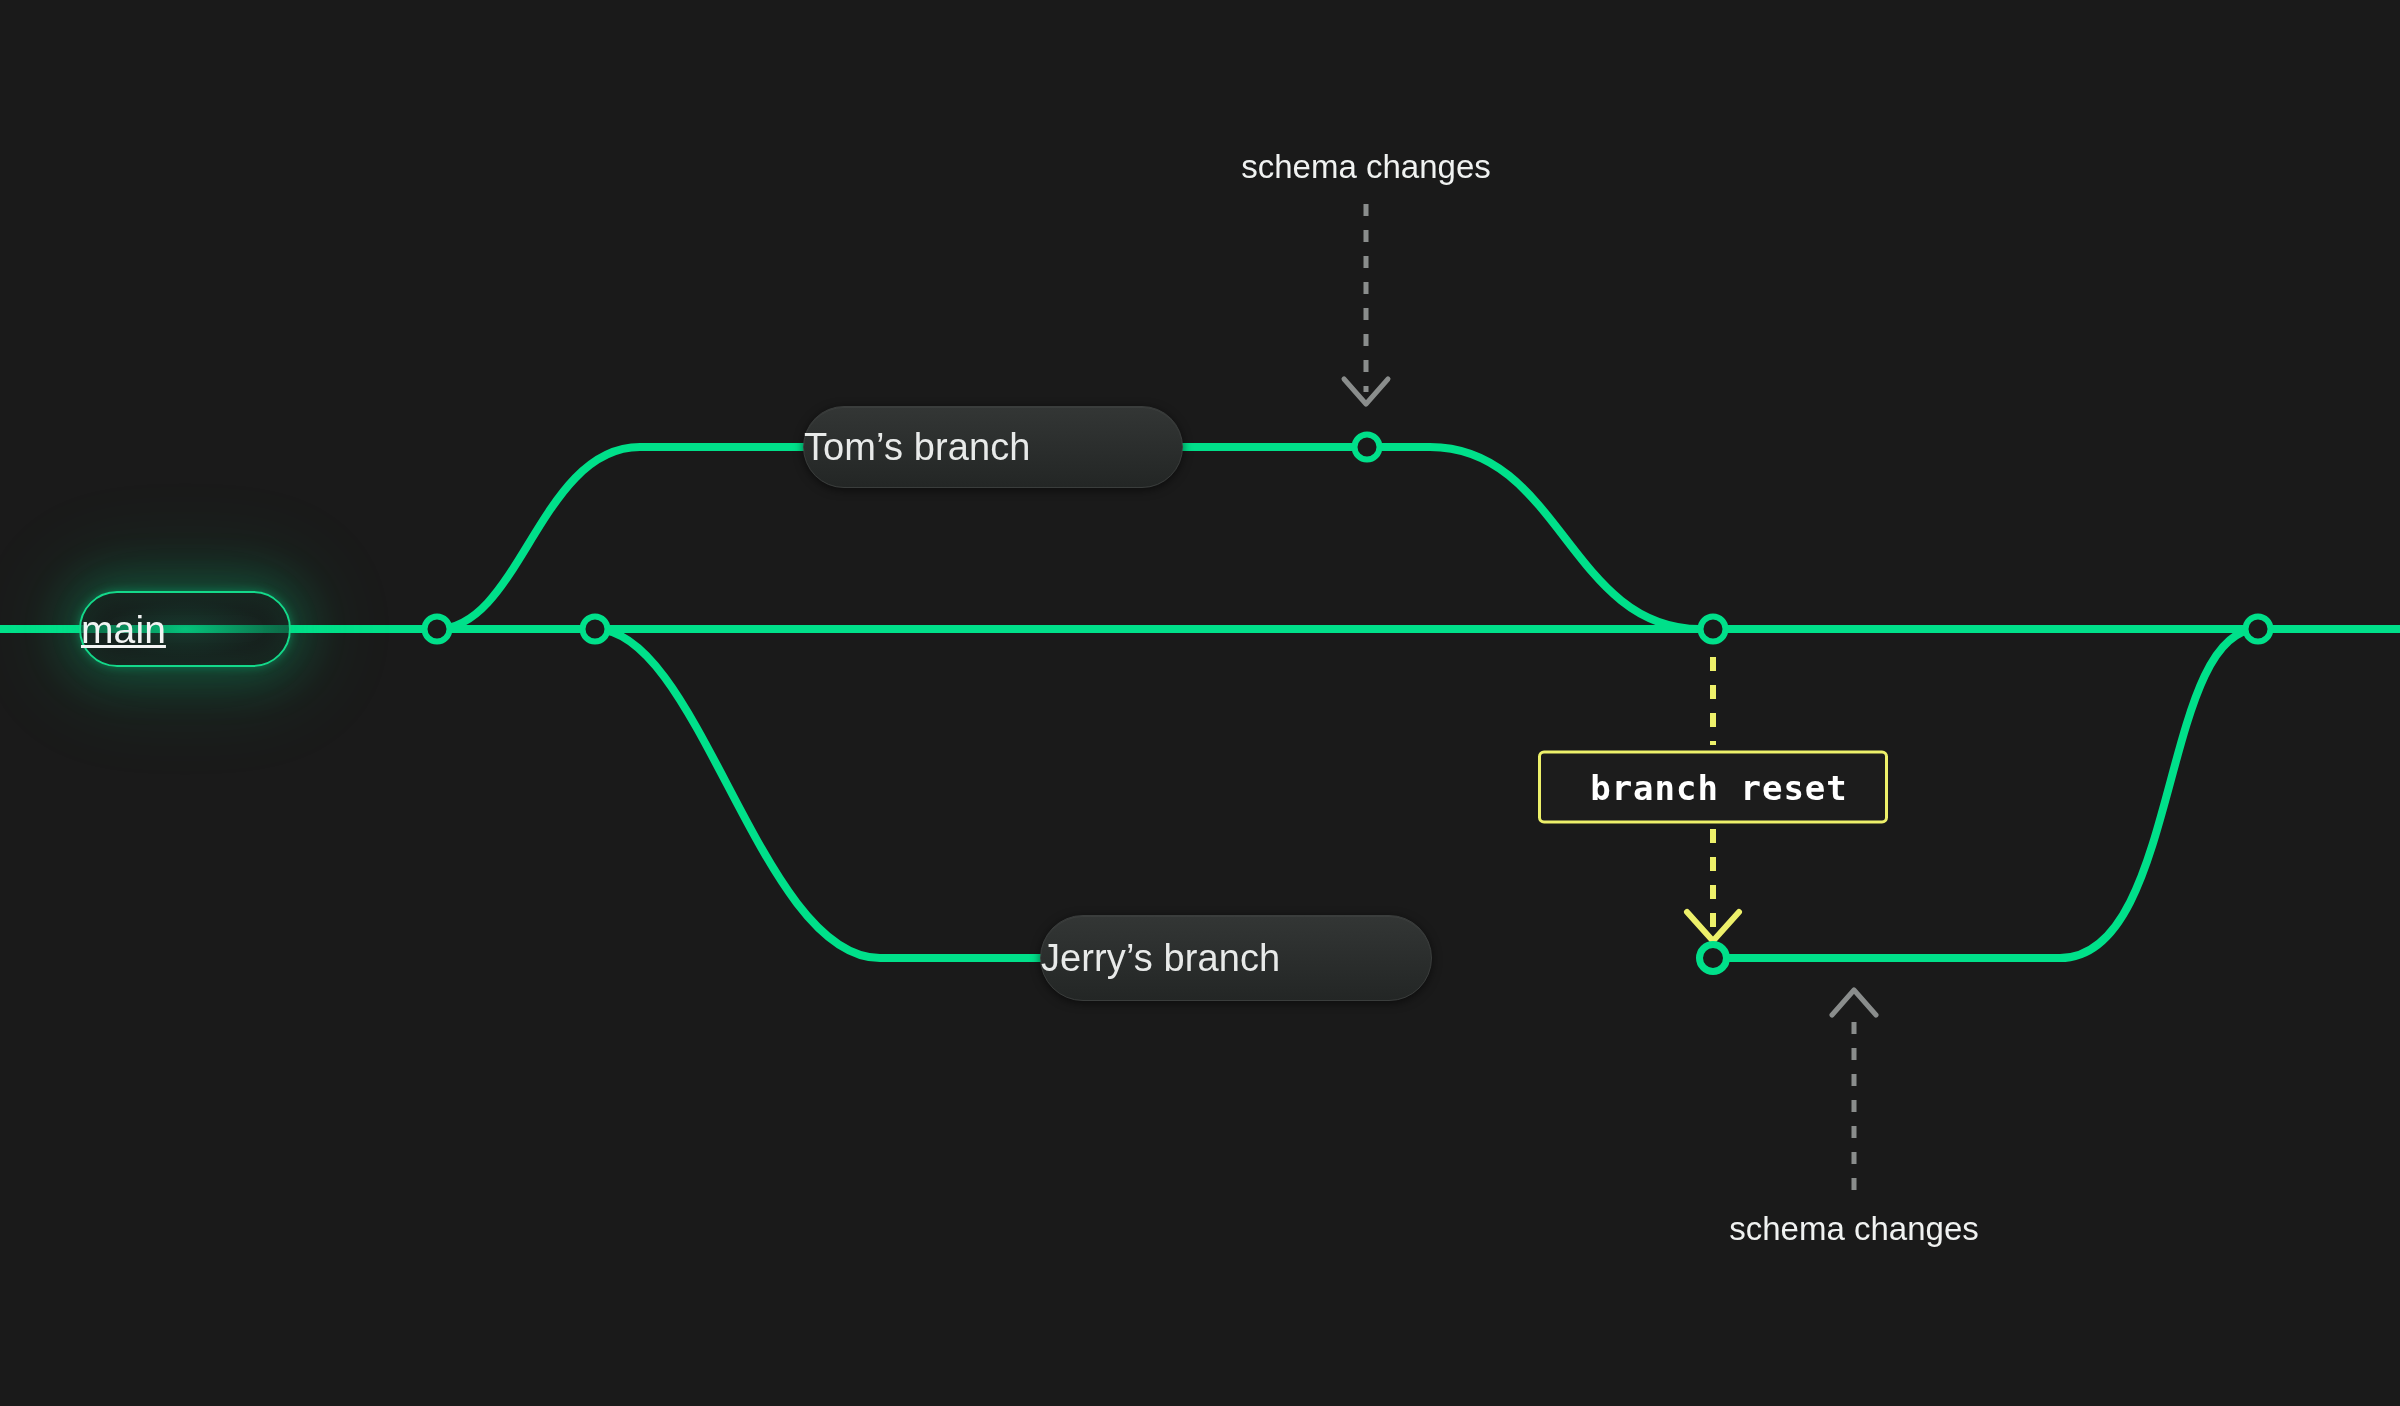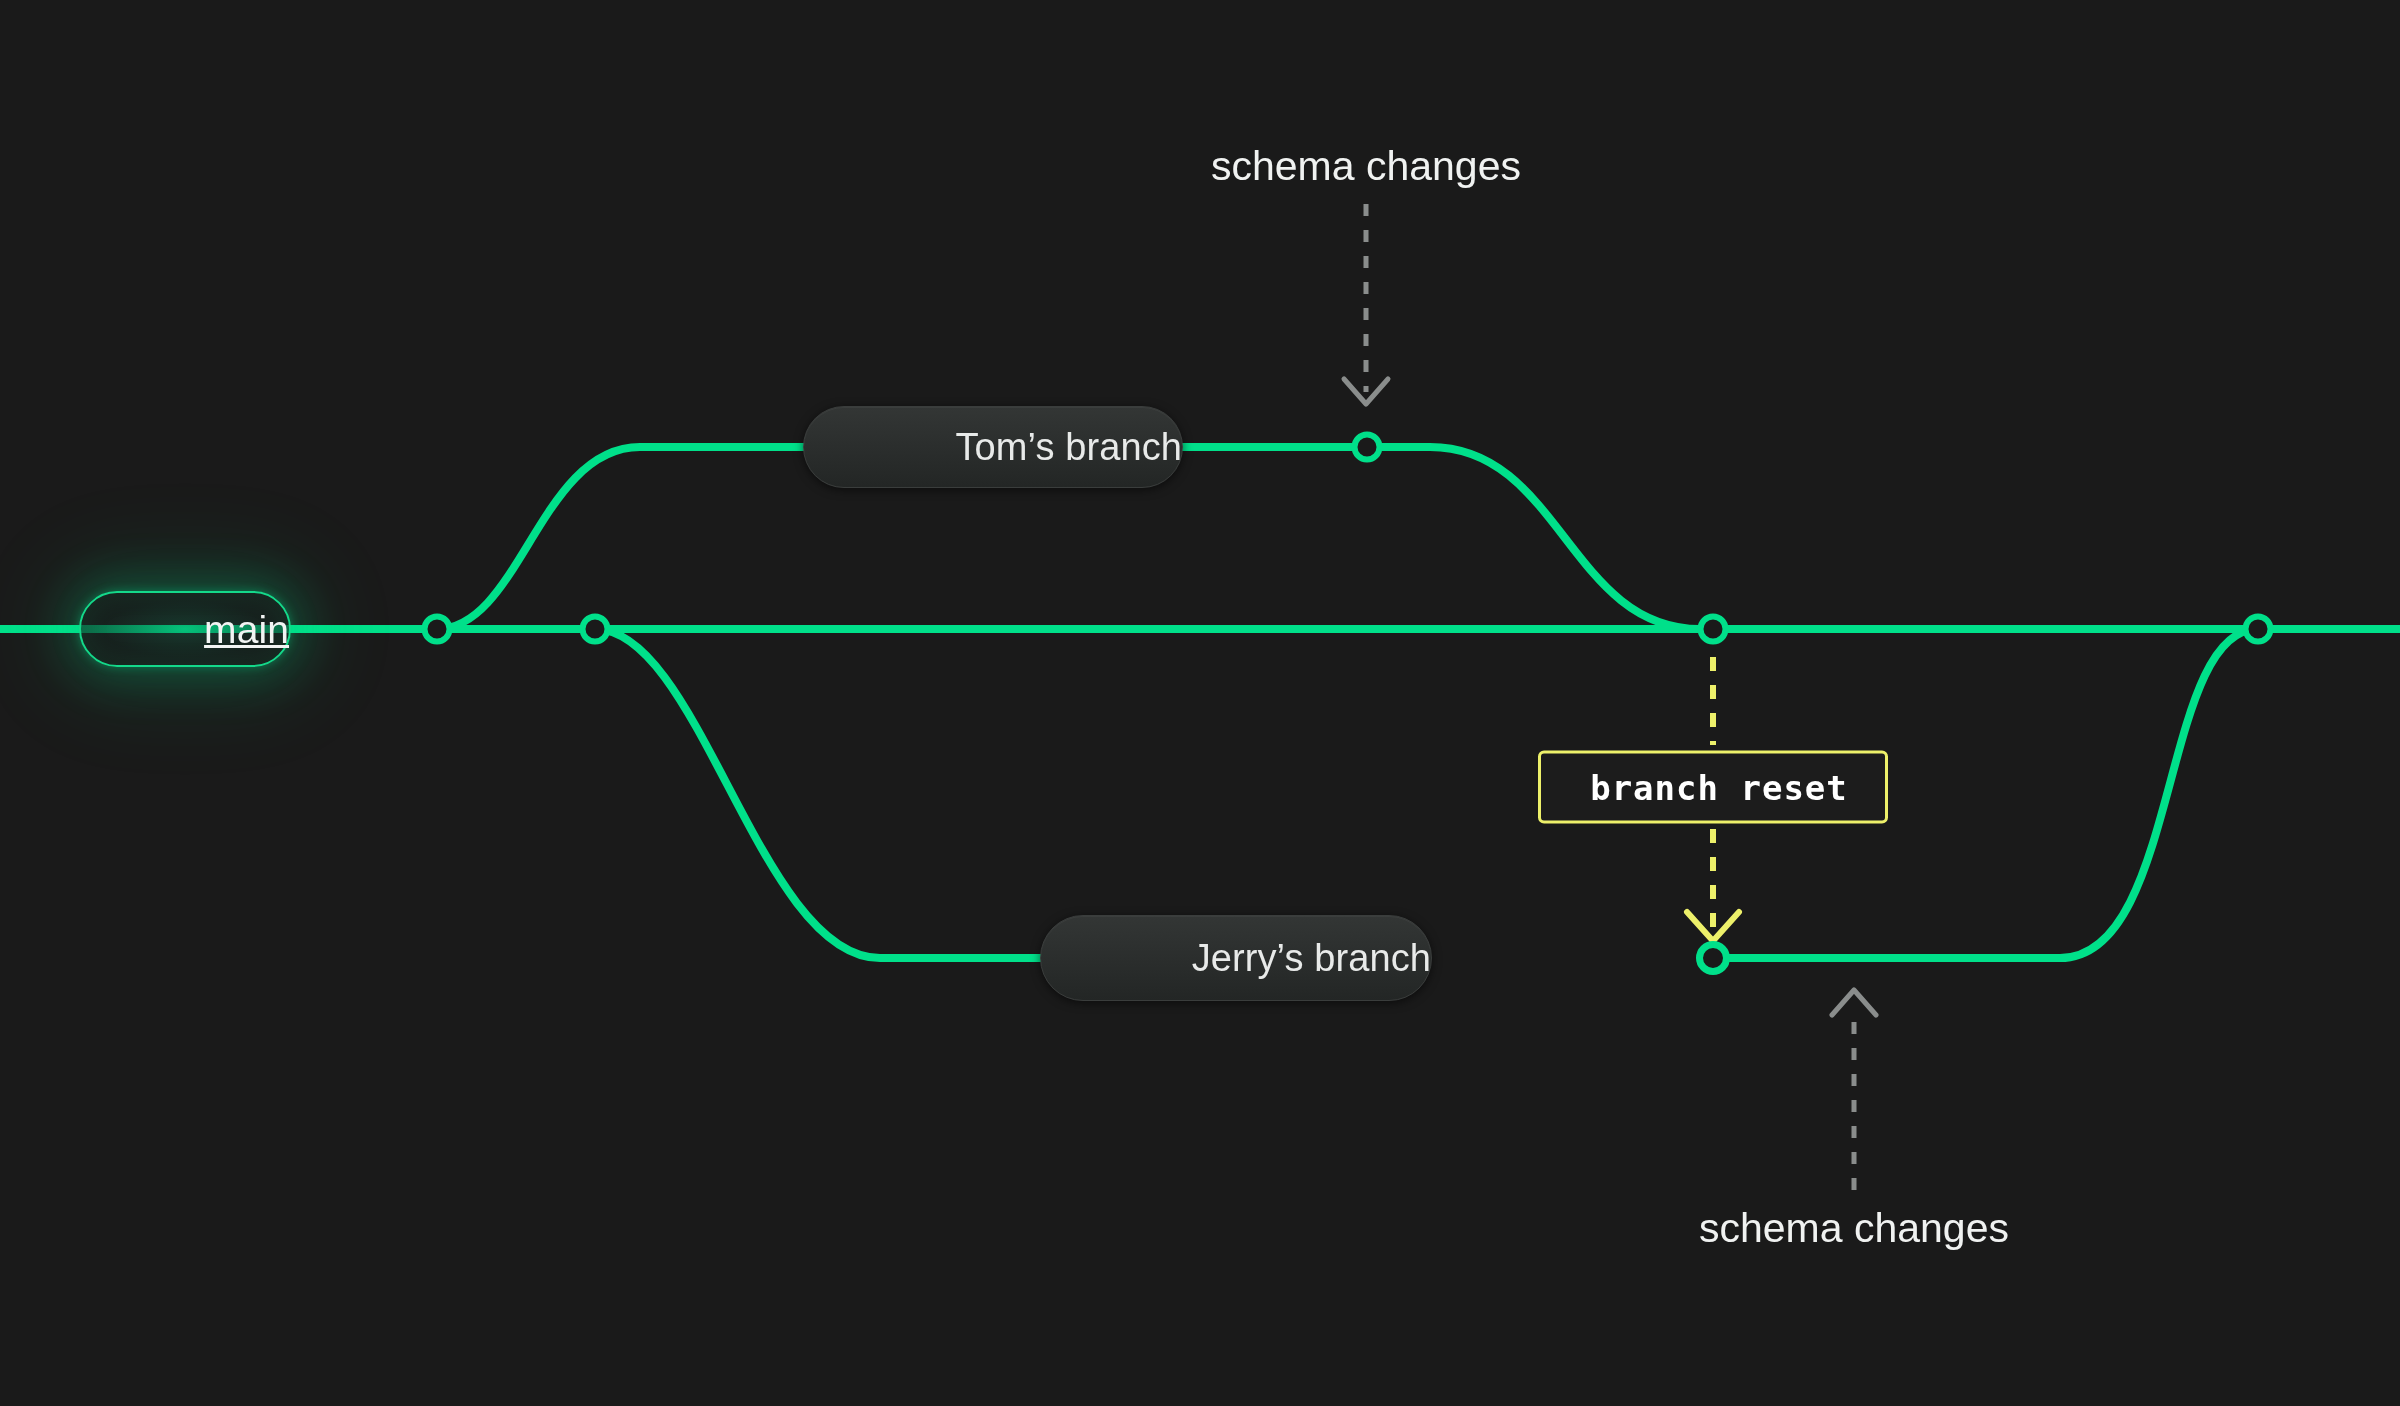--- a/index.html
+++ b/index.html
@@ -26,21 +26,21 @@
     inset: 0;
     width: 2400px;
     height: 1406px;
   }
 
   
   .pill {
     position: absolute;
     display: flex;
     align-items: center;
-    justify-content: flex-end;
+    justify-content: flex-start;
     box-sizing: border-box;
     transform: translate(-50%, -50%);
     white-space: nowrap;
     user-select: none;
   }
   .pill-label {
     display: block;
     line-height: 1;
   }
 
@@ -98,21 +98,21 @@
     font-weight: 700;
     letter-spacing: 1.0px;
     line-height: 1;
   }
 
   
   .annotation {
     position: absolute;
     transform: translate(-50%, -50%);
     color: #f0f2f1;
-    font-size: 41px;
+    font-size: 33px;
     white-space: nowrap;
     user-select: none;
     line-height: 1;
   }
 </style>
 </head>
 <body>
 
 <div id="canvas">
 

